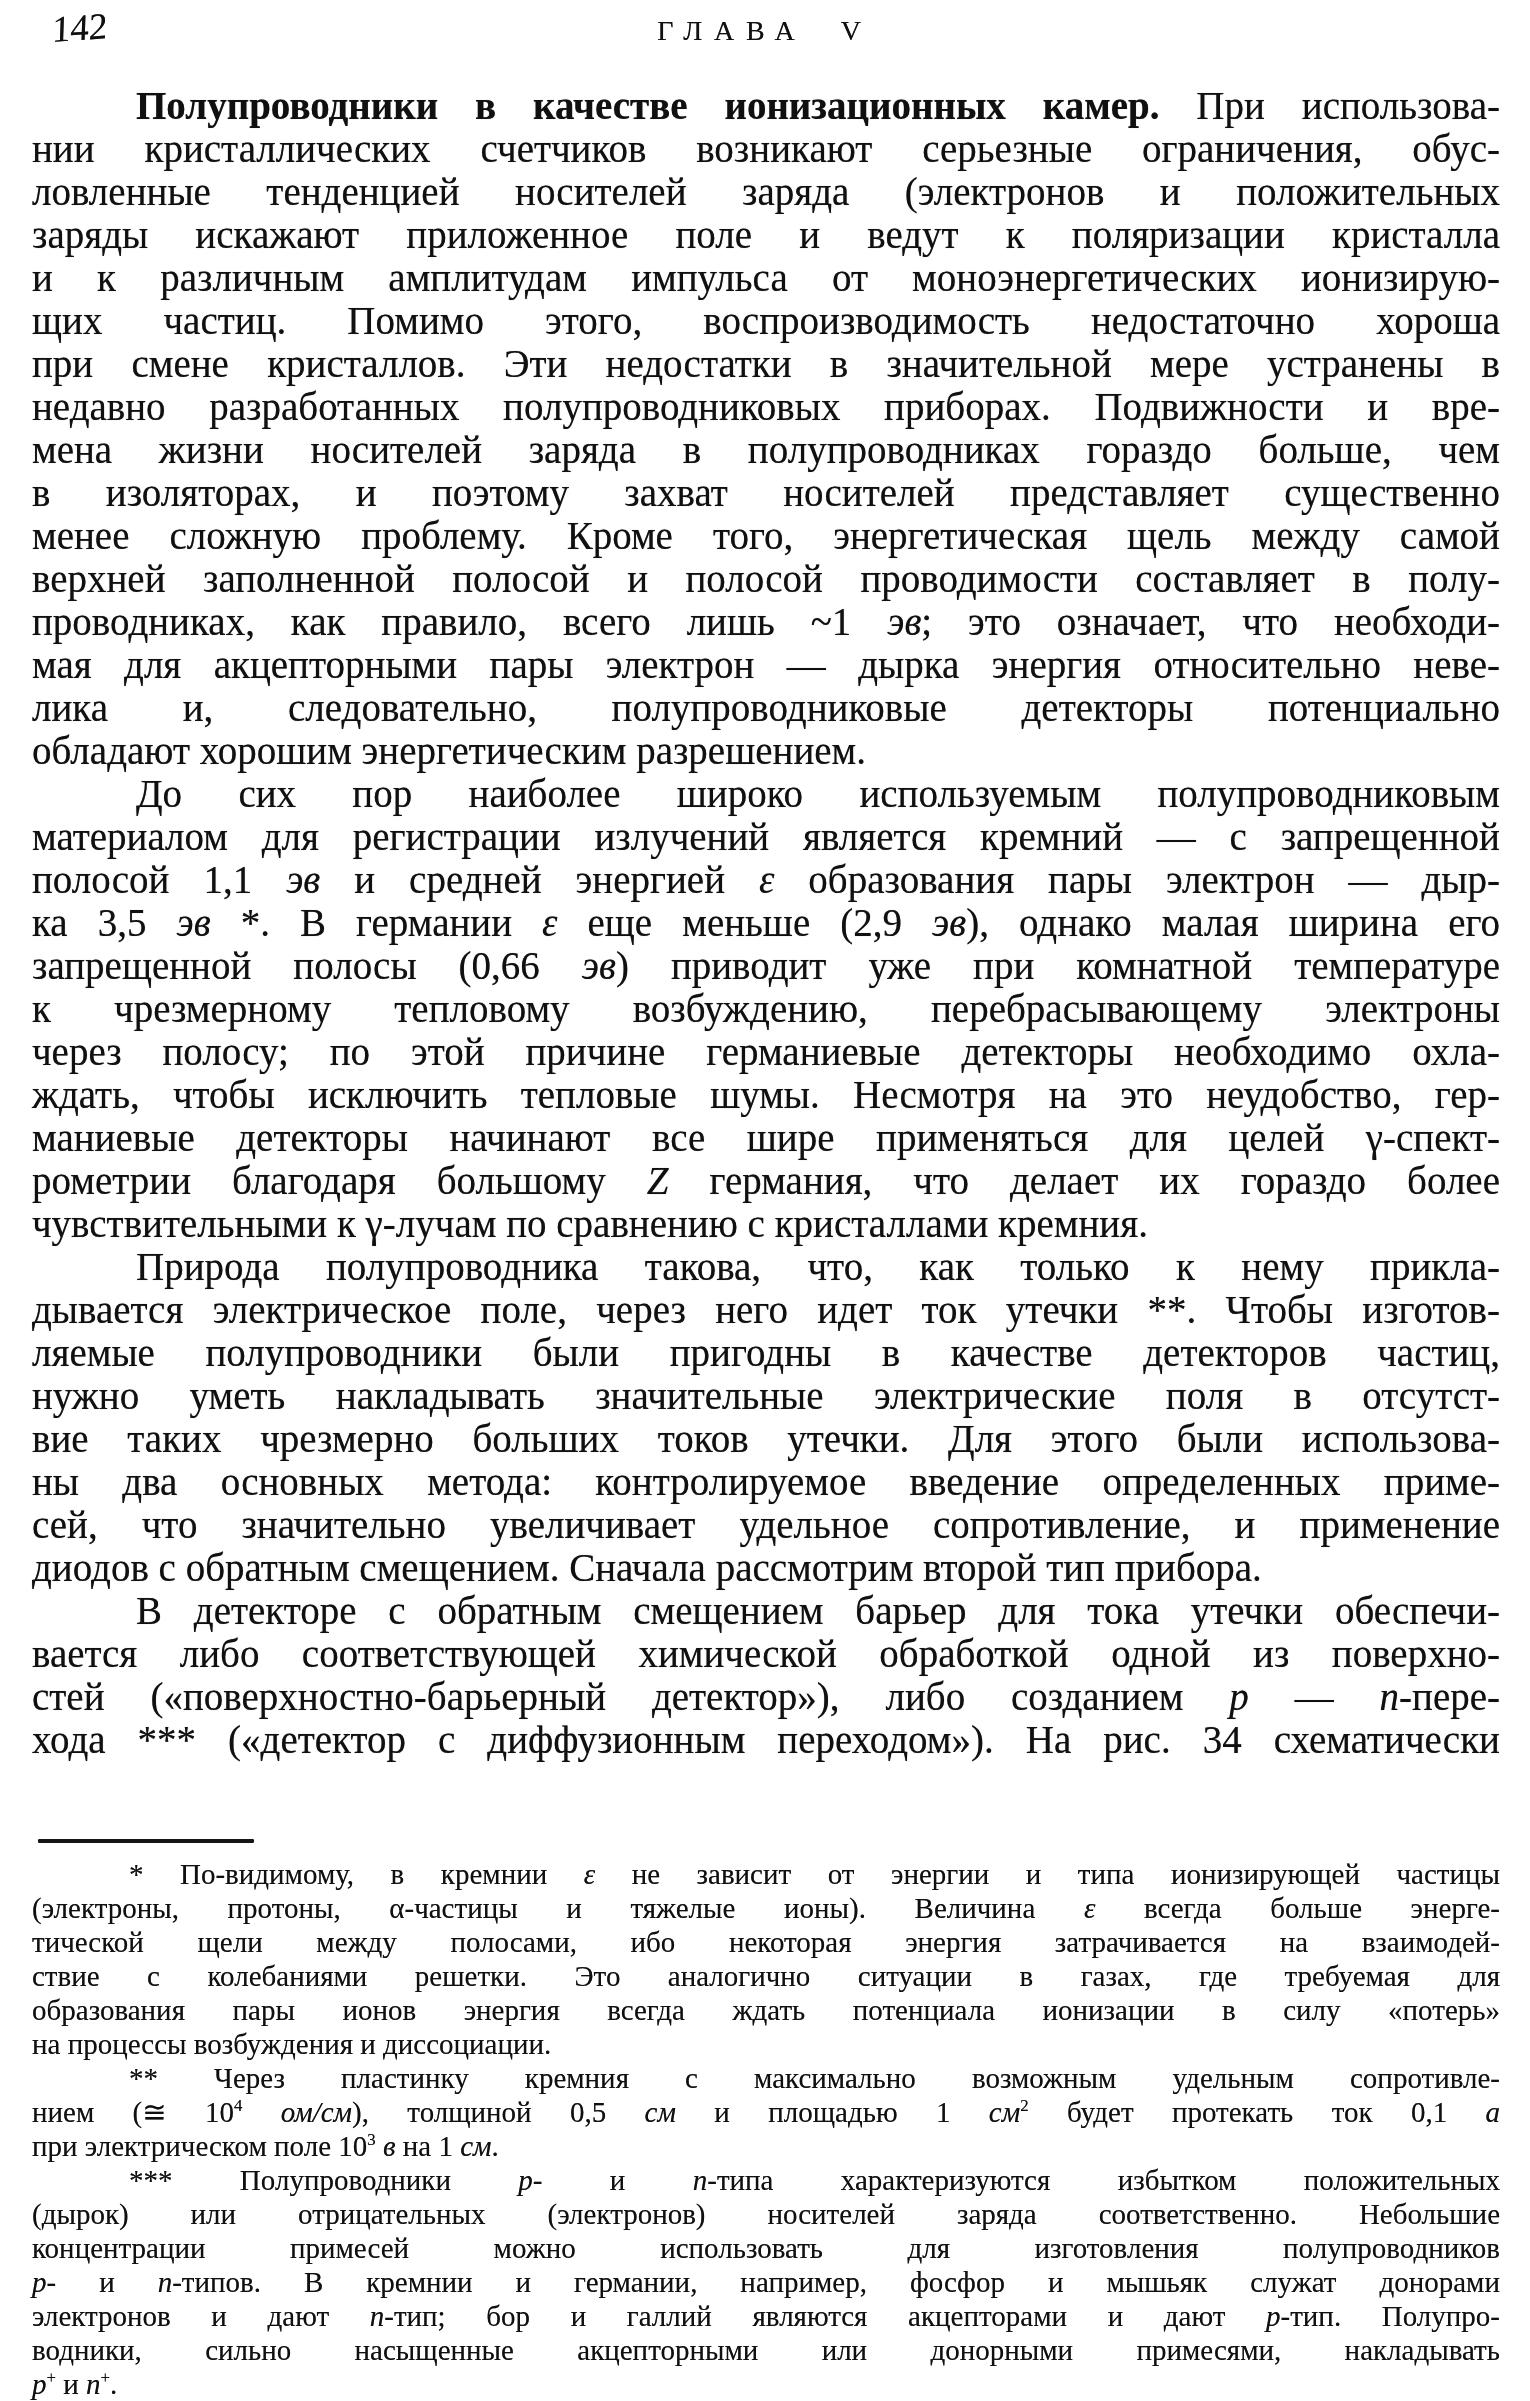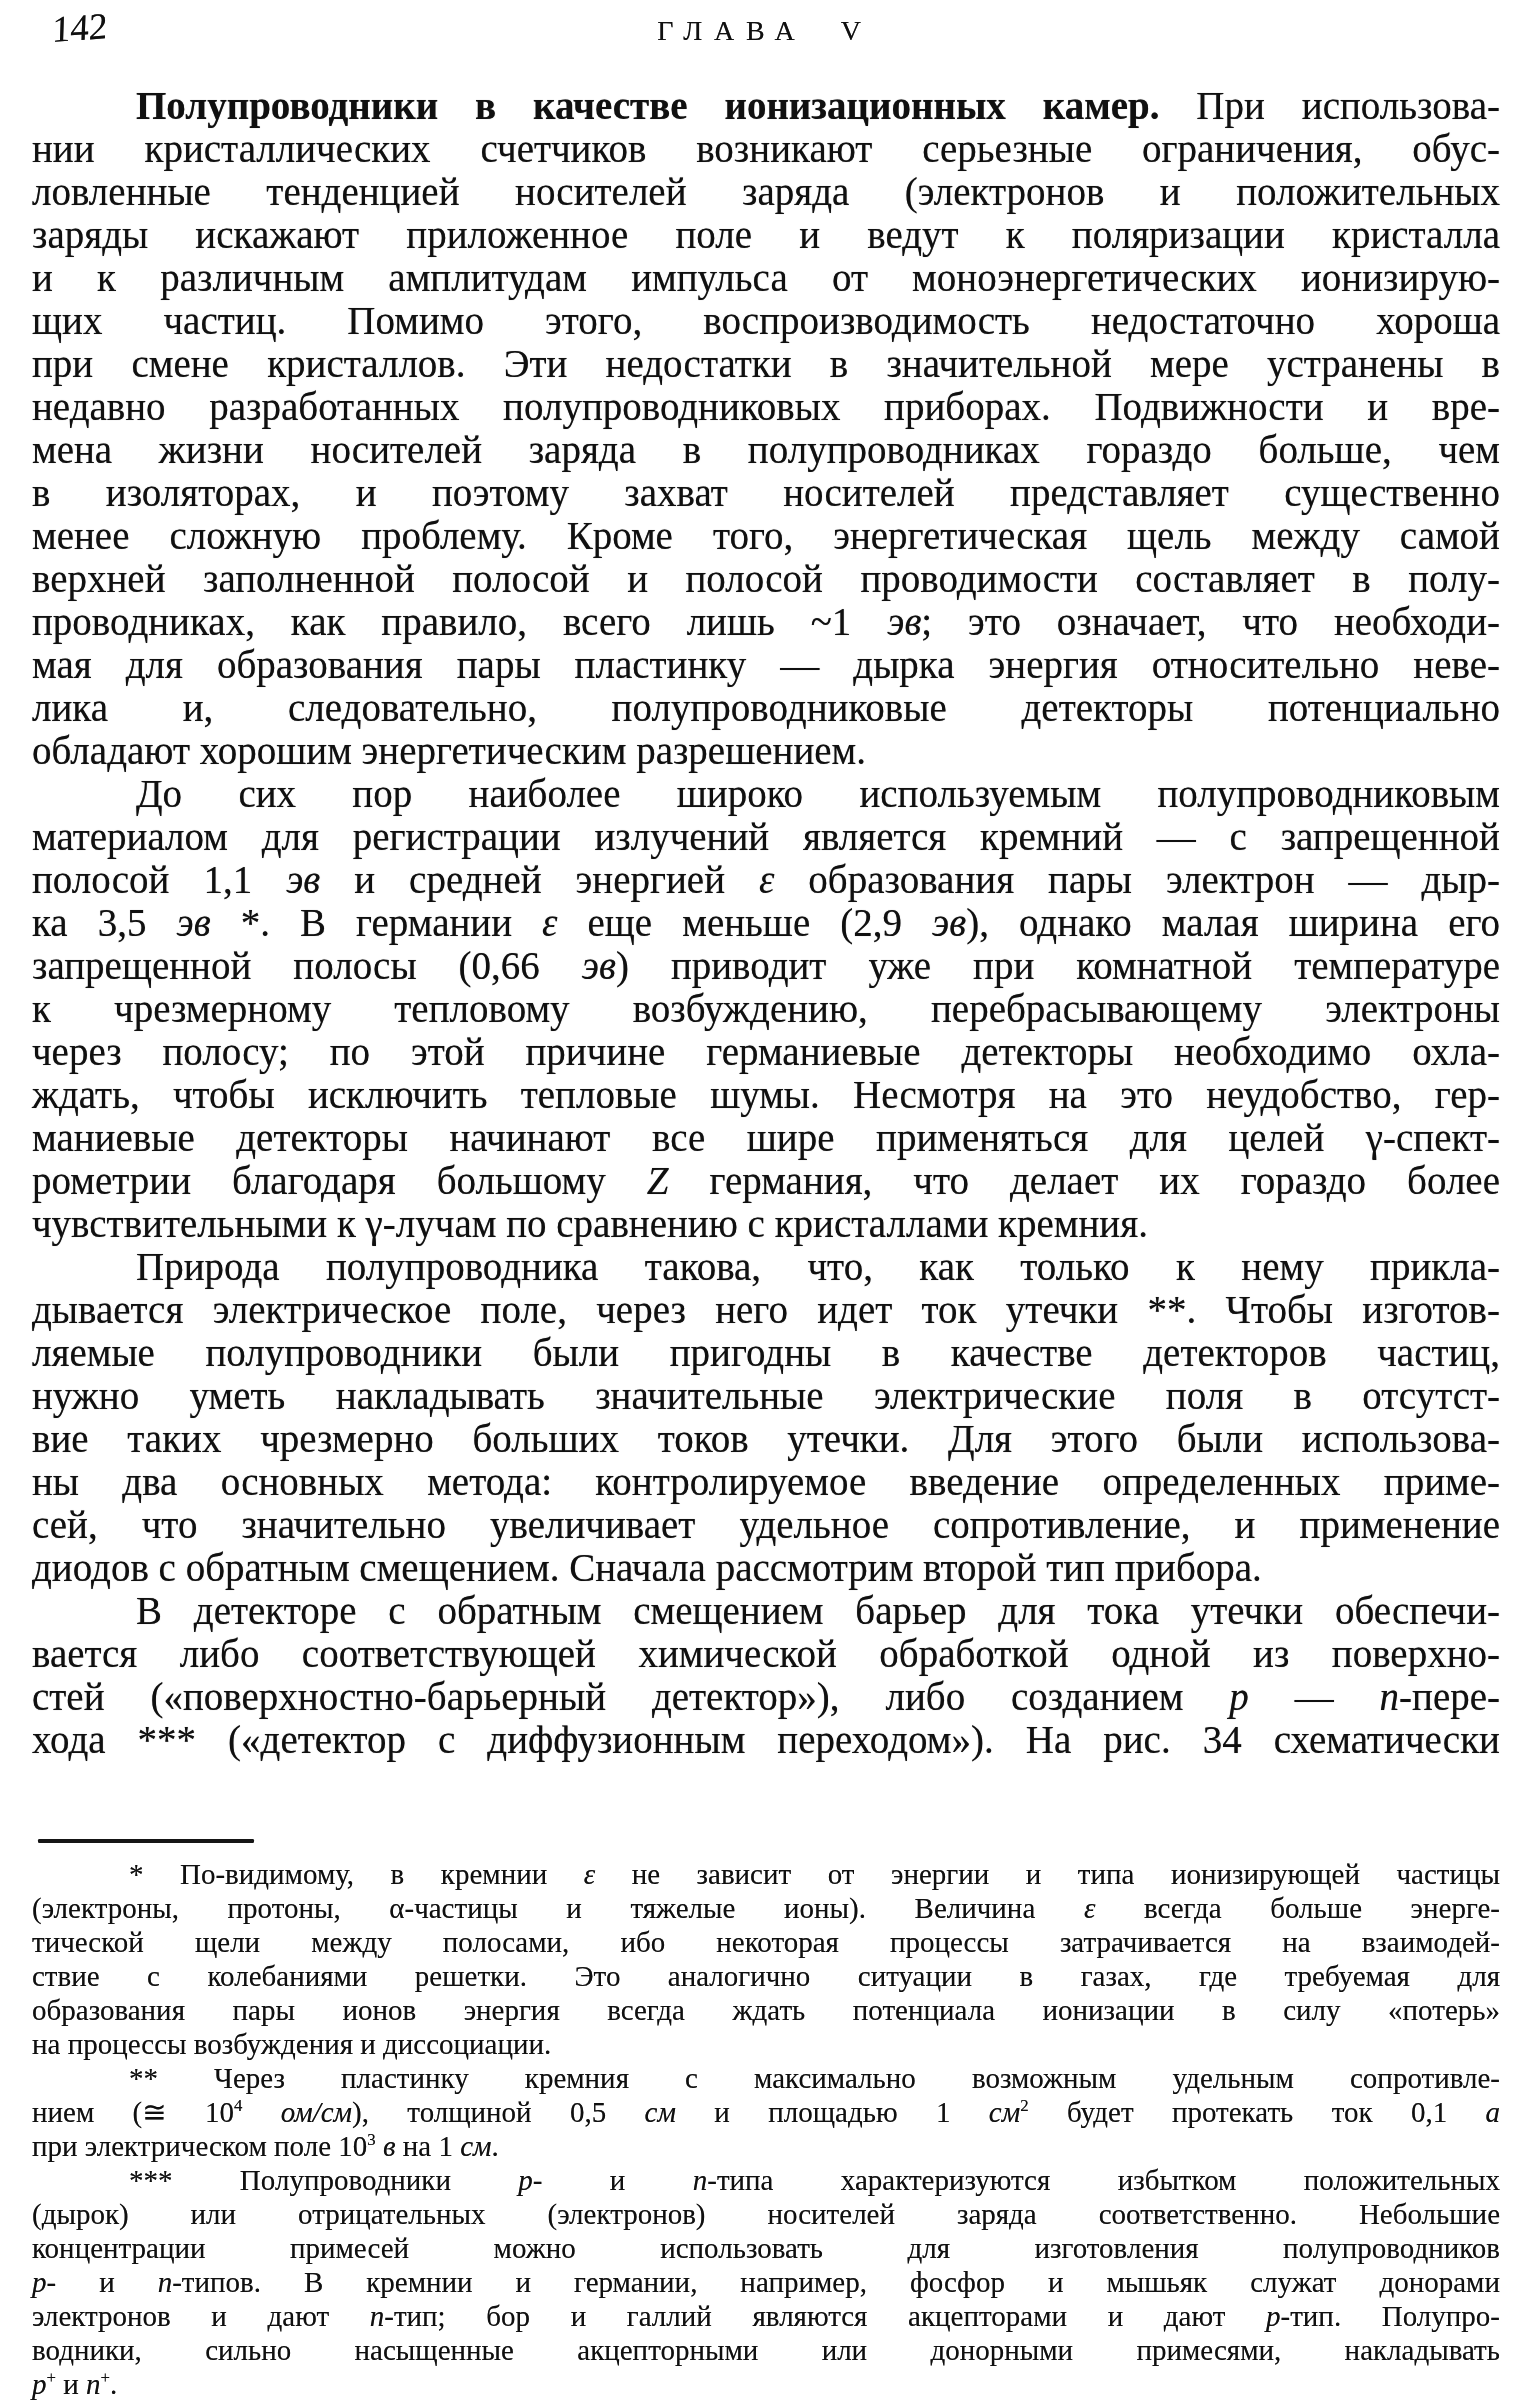--- a/index.html
+++ b/index.html
@@ -92,21 +92,21 @@
         <div class="line">заряды искажают приложенное поле и ведут к поляризации кристалла</div>
         <div class="line">и к различным амплитудам импульса от моноэнергетических ионизирую-</div>
         <div class="line">щих частиц. Помимо этого, воспроизводимость недостаточно хороша</div>
         <div class="line">при смене кристаллов. Эти недостатки в значительной мере устранены в</div>
         <div class="line">недавно разработанных полупроводниковых приборах. Подвижности и вре-</div>
         <div class="line">мена жизни носителей заряда в полупроводниках гораздо больше, чем</div>
         <div class="line">в изоляторах, и поэтому захват носителей представляет существенно</div>
         <div class="line">менее сложную проблему. Кроме того, энергетическая щель между самой</div>
         <div class="line">верхней заполненной полосой и полосой проводимости составляет в полу-</div>
         <div class="line">проводниках, как правило, всего лишь ~1 <i>эв</i>; это означает, что необходи-</div>
-        <div class="line">мая для образования пары пластинку — дырка энергия относительно неве-</div>
+        <div class="line">мая для акцепторными пары электрон — дырка энергия относительно неве-</div>
         <div class="line">лика и, следовательно, полупроводниковые детекторы потенциально</div>
         <div class="line end">обладают хорошим энергетическим разрешением.</div>
       </div>
       <div>
         <div class="line indent">До сих пор наиболее широко используемым полупроводниковым</div>
         <div class="line">материалом для регистрации излучений является кремний — с запрещенной</div>
         <div class="line">полосой 1,1 <i>эв</i> и средней энергией <i>ε</i> образования пары электрон — дыр-</div>
         <div class="line">ка 3,5 <i>эв</i> *. В германии <i>ε</i> еще меньше (2,9 <i>эв</i>), однако малая ширина его</div>
         <div class="line">запрещенной полосы (0,66 <i>эв</i>) приводит уже при комнатной температуре</div>
         <div class="line">к чрезмерному тепловому возбуждению, перебрасывающему электроны</div>
@@ -131,21 +131,21 @@
         <div class="line">вается либо соответствующей химической обработкой одной из поверхно-</div>
         <div class="line">стей («поверхностно-барьерный детектор»), либо созданием <i>p</i> — <i>n</i>-пере-</div>
         <div class="line">хода *** («детектор с диффузионным переходом»). На рис. 34 схематически</div>
       </div>
     </div>
   <div class="footnote-sep"></div>
   <div class="footnotes">
       <div>
         <div class="line indent">* По-видимому, в кремнии <i>ε</i> не зависит от энергии и типа ионизирующей частицы</div>
         <div class="line">(электроны, протоны, α-частицы и тяжелые ионы). Величина <i>ε</i> всегда больше энерге-</div>
-        <div class="line">тической щели между полосами, ибо некоторая процессы затрачивается на взаимодей-</div>
+        <div class="line">тической щели между полосами, ибо некоторая энергия затрачивается на взаимодей-</div>
         <div class="line">ствие с колебаниями решетки. Это аналогично ситуации в газах, где требуемая для</div>
         <div class="line">образования пары ионов энергия всегда ждать потенциала ионизации в силу «потерь»</div>
         <div class="line end">на процессы возбуждения и диссоциации.</div>
       </div>
       <div>
         <div class="line indent">** Через пластинку кремния с максимально возможным удельным сопротивле-</div>
         <div class="line">нием (≅ 10<sup>4</sup> <i>ом/см</i>), толщиной 0,5 <i>см</i> и площадью 1 <i>см</i><sup>2</sup> будет протекать ток 0,1 <i>а</i></div>
         <div class="line end">при электрическом поле 10<sup>3</sup> <i>в</i> на 1 <i>см</i>.</div>
       </div>
       <div>

